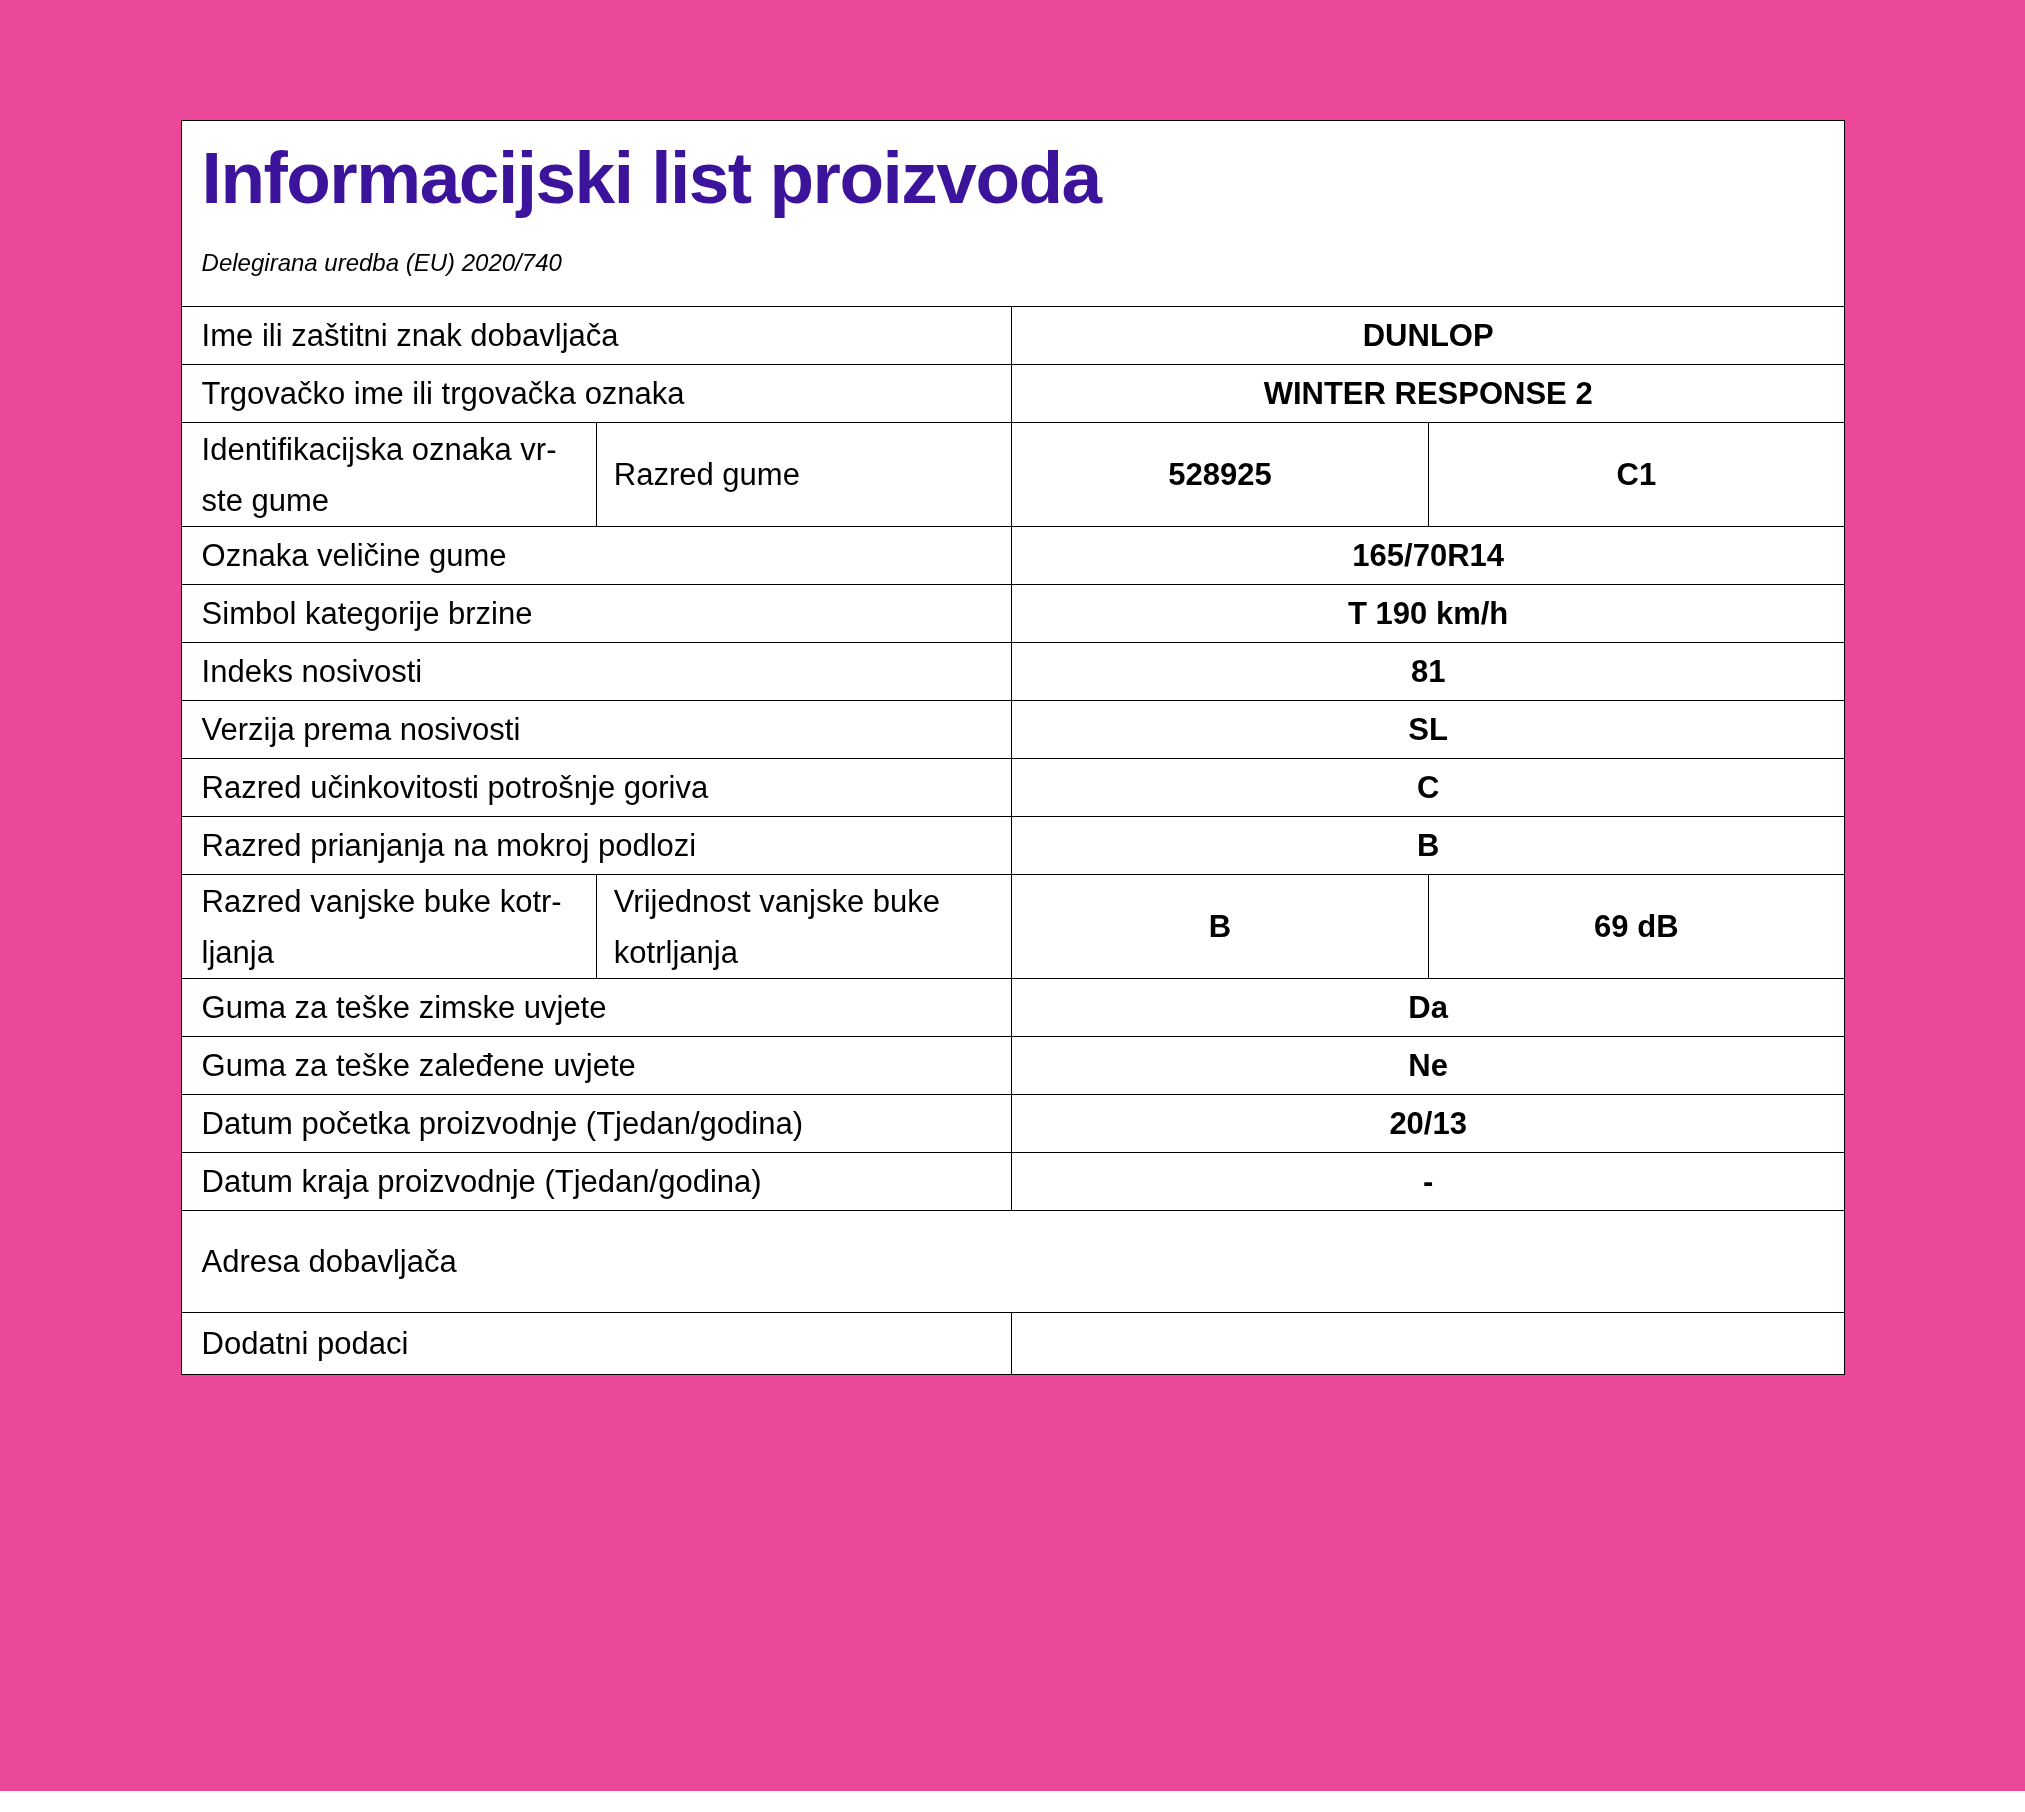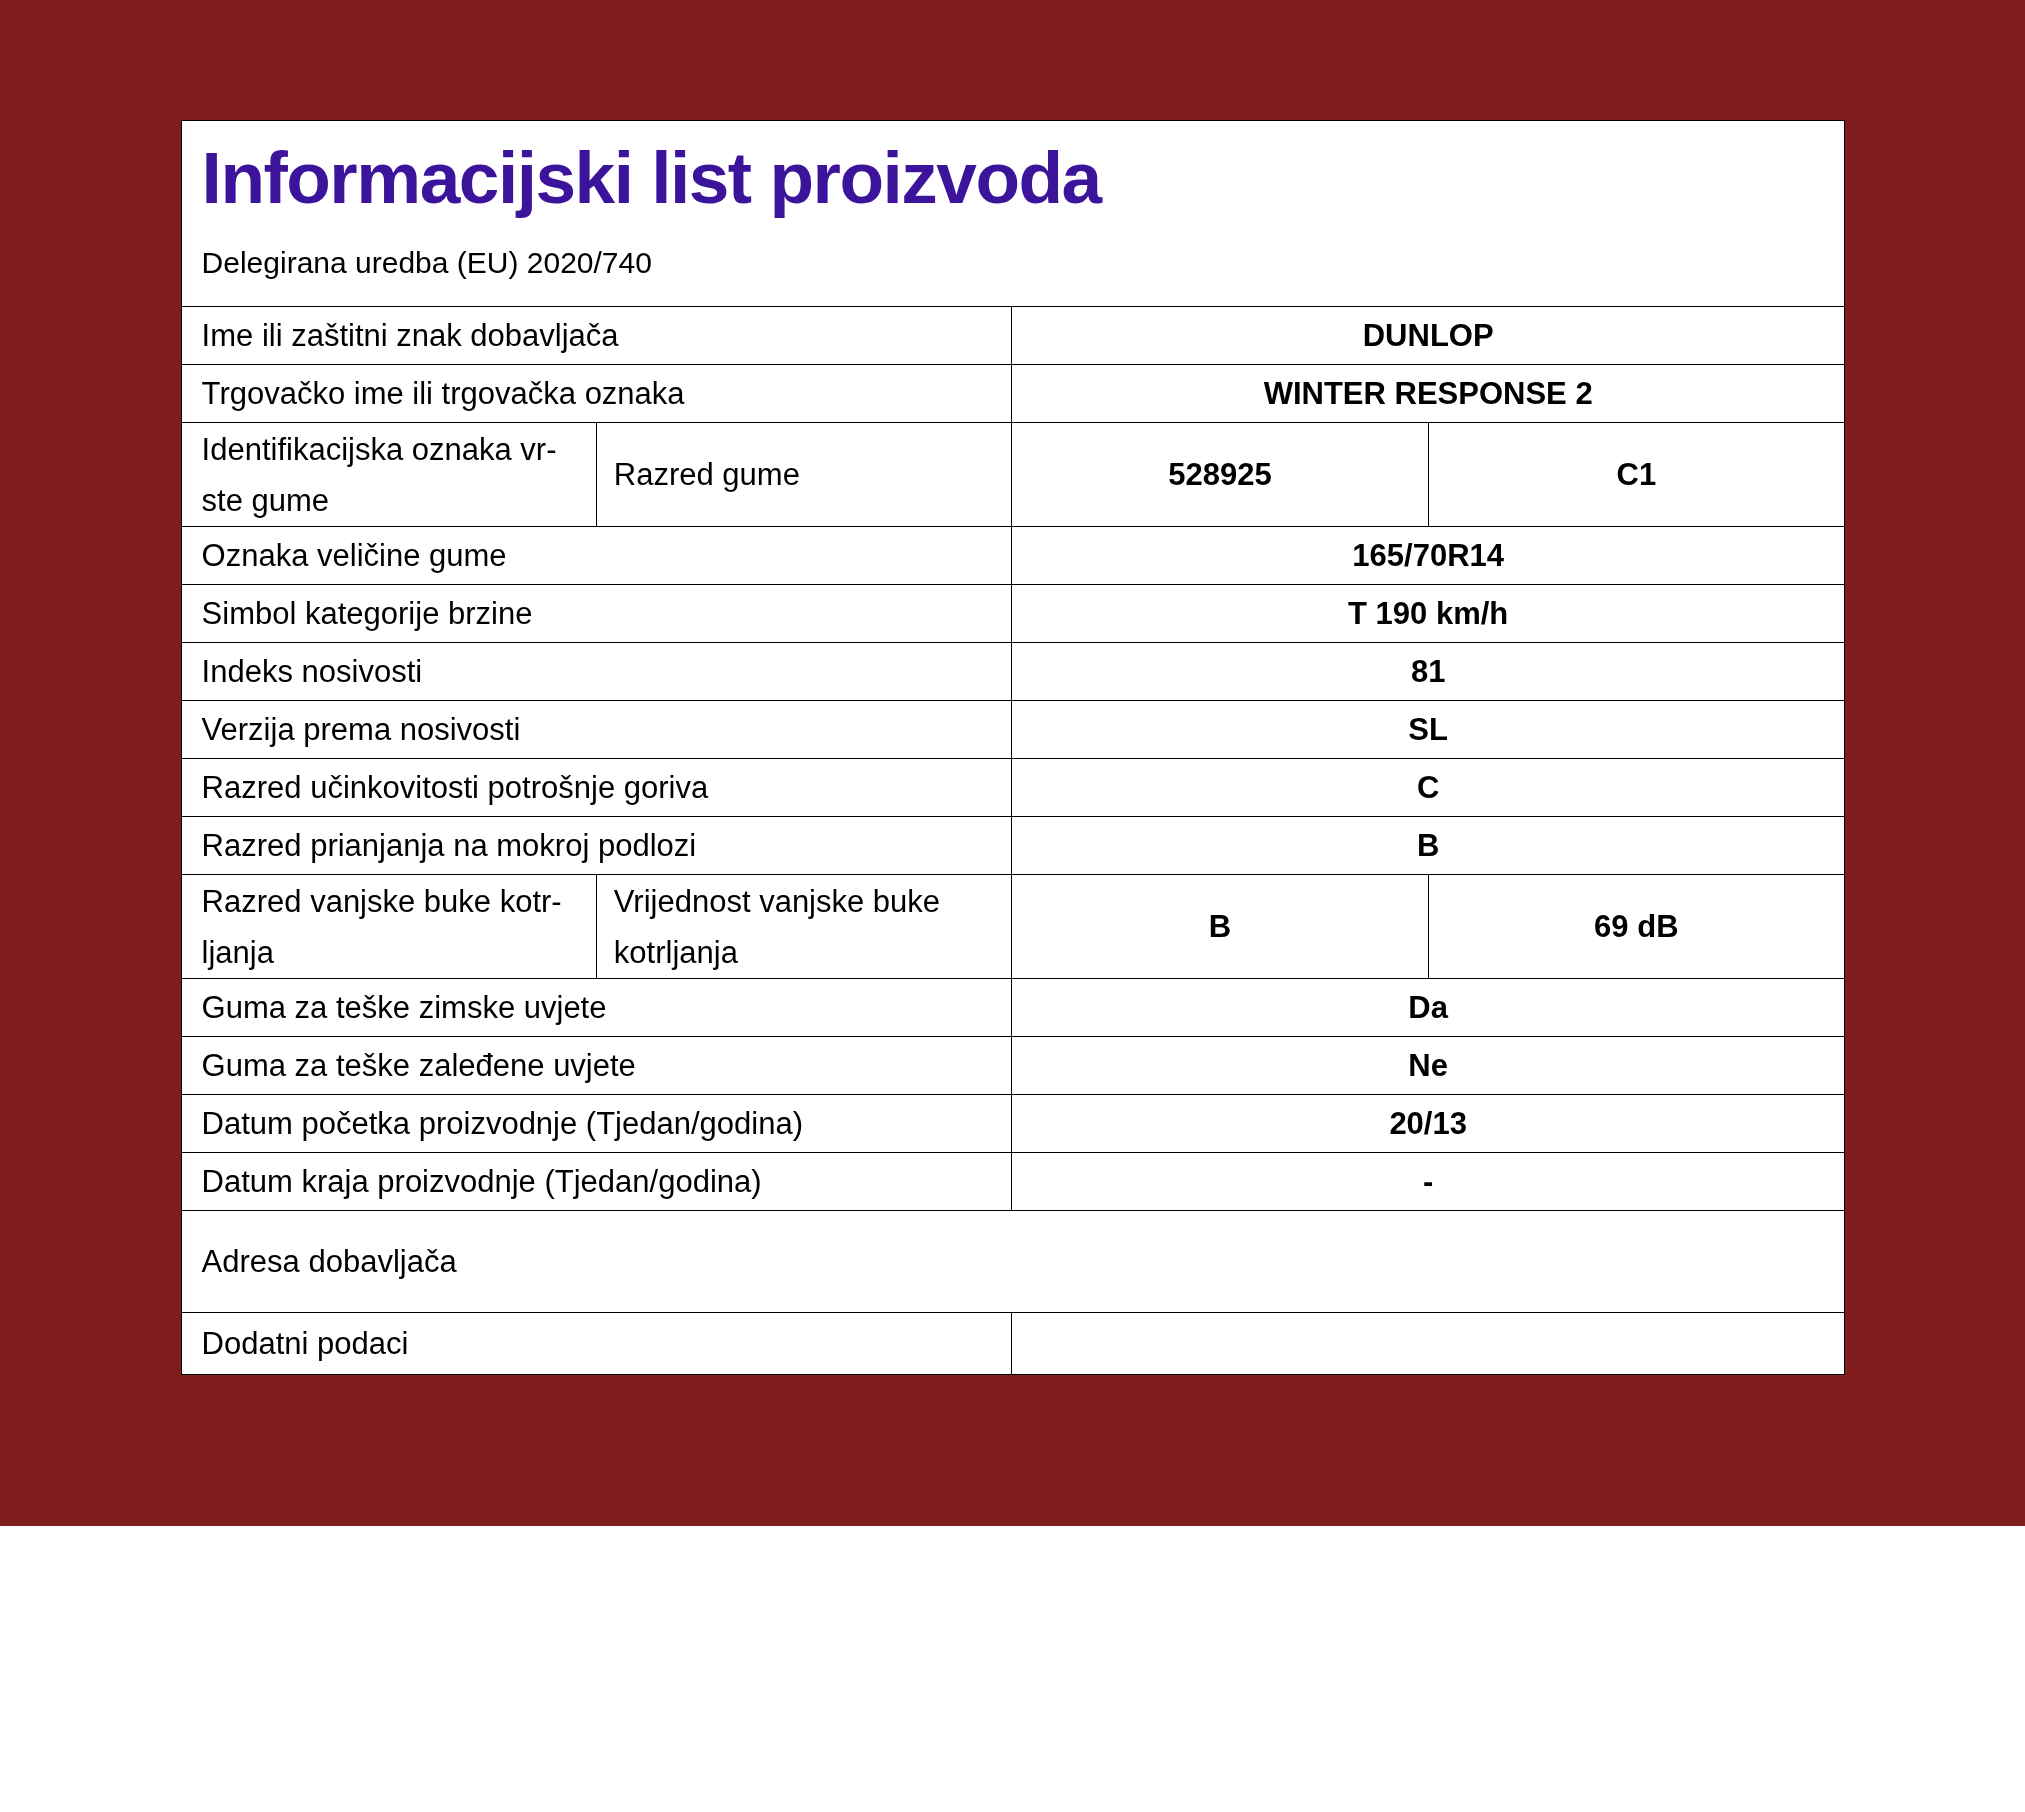--- a/index.html
+++ b/index.html
@@ -4,22 +4,22 @@
 <style>
   * { margin: 0; padding: 0; box-sizing: border-box; }
   html, body {
     background: #ffffff;
     font-family: "Liberation Sans", sans-serif;
     color: #000000;
   }
   .canvas {
     position: relative;
     width: 2025px;
-    height: 1526px;
-    background: #7f1d1d;
+    height: 1791px;
+    background: #ec4899;
     overflow: hidden;
   }
   .sheet {
     position: absolute;
     left: 181px;
     top: 120px;
     width: 1664px;
     border: 1.5px solid #000000;
     background: #ffffff;
   }
@@ -31,23 +31,24 @@
   .sheet-title {
     font-size: 73px;
     line-height: 96px;
     font-weight: 700;
     letter-spacing: -1.5px;
     color: #3c149c;
     white-space: nowrap;
   }
   .sheet-subtitle {
     margin-top: 20.6px;
-    font-size: 30px;
+    font-size: 24px;
     line-height: 34px;
     color: #000000;
+    font-style: italic;
   }
   .row {
     display: flex;
     border-top: 1.5px solid #000000;
     height: 58px;
   }
   .row.tall    { height: 104px; }
   .row.address { height: 102px; }
   .row.last    { height: 62px; }
   .cell {

